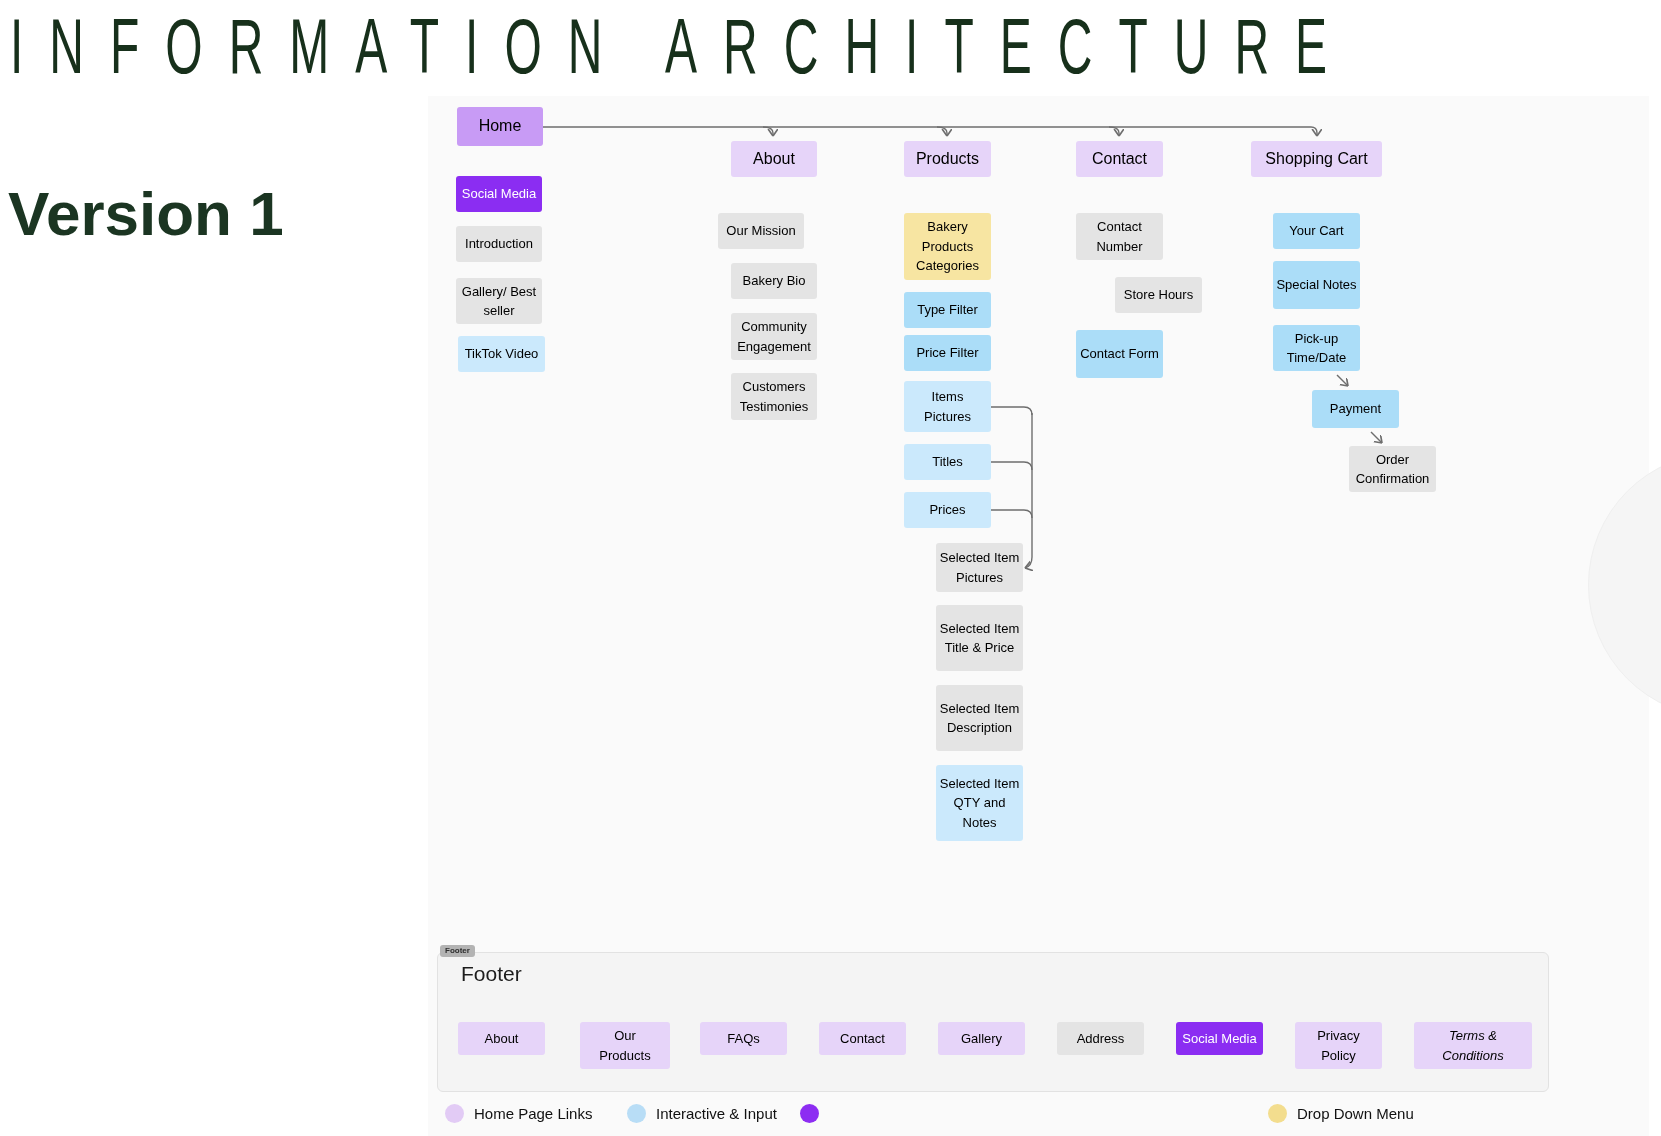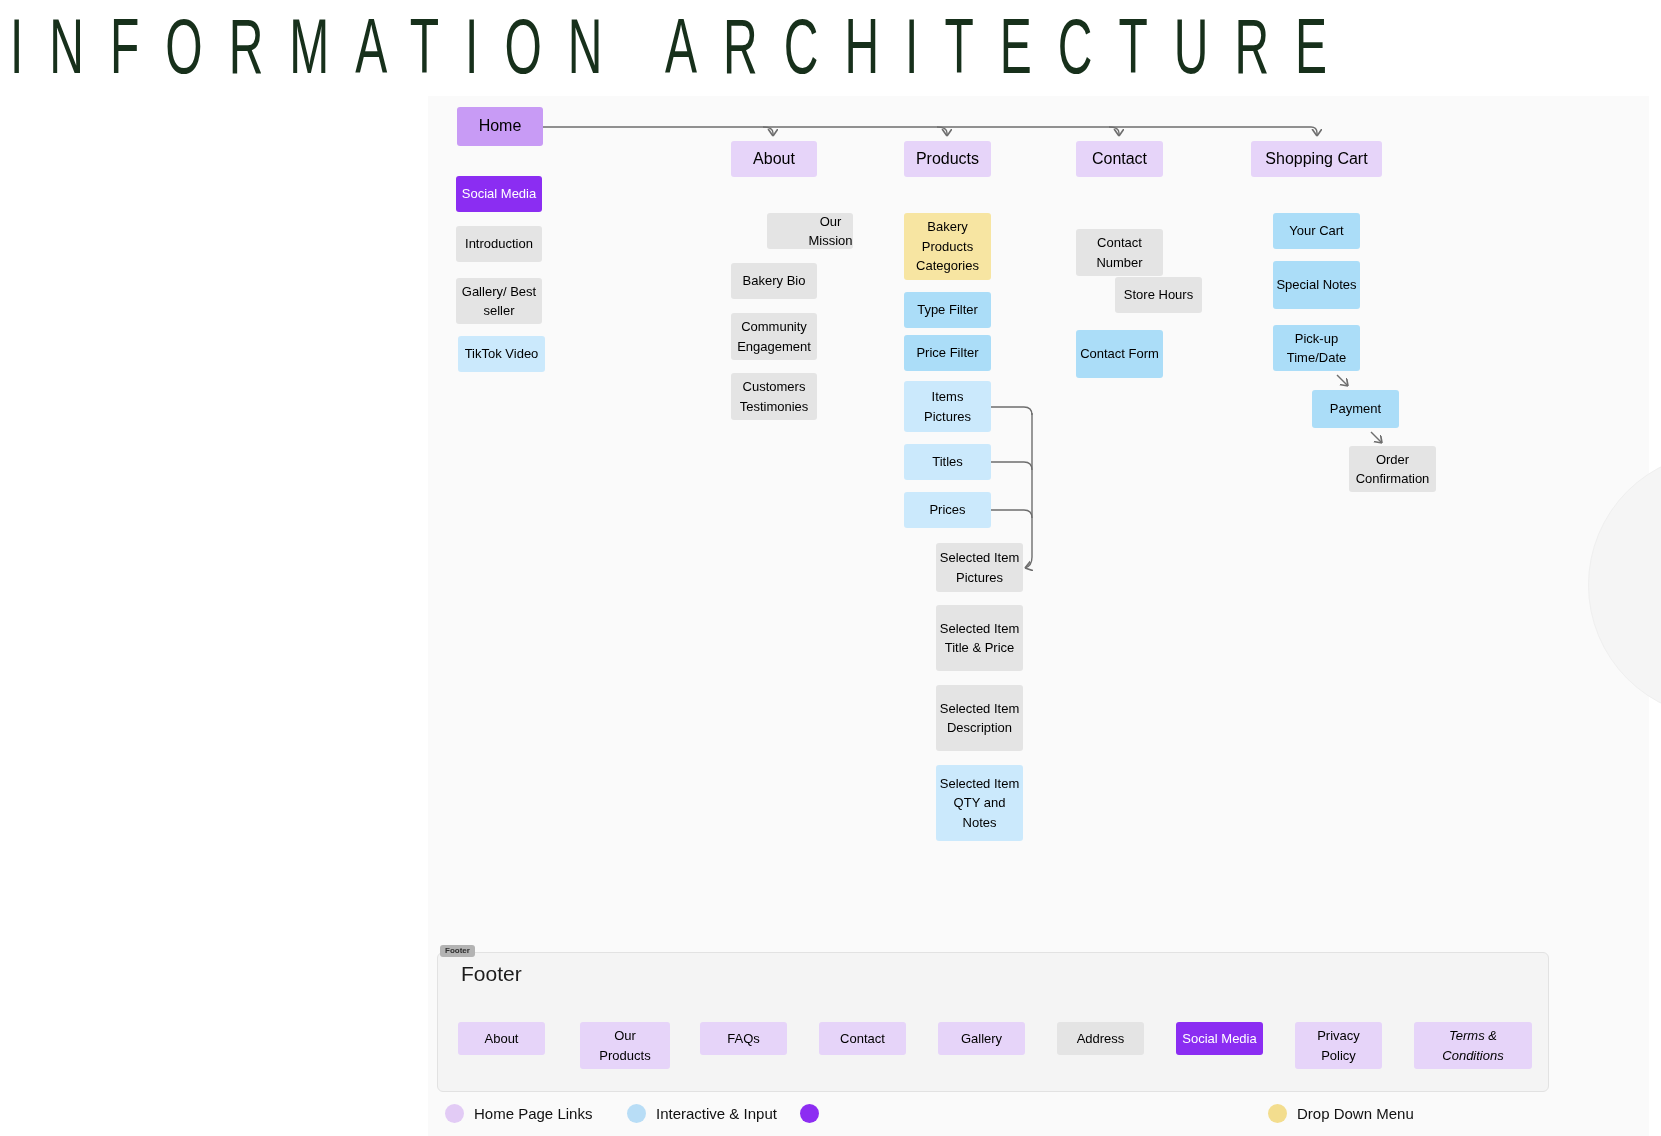--- a/index.html
+++ b/index.html
@@ -61,20 +61,21 @@
   .lg-social{background:#8d2df2;}
   .lg-drop{background:#f3dd8e;}
   .legend-label{position:absolute;font-size:15px;color:#111;white-space:nowrap;line-height:19px;}
 </style>
 </head>
 <body>
 
 <div id="ui-root">
 
   <div class="page-title">INFORMATION ARCHITECTURE</div>
+  <div class="version-label">Version 1</div>
 
   <div class="canvas"></div>
   <div class="side-circle"></div>
 
   <svg class="connectors" width="1661" height="1136">
     <defs>
       <marker id="arrow" orient="auto" markerWidth="9" markerHeight="9" refX="5" refY="3.5">
         <path d="M0,0 L5,3.5 M0,7 L5,3.5" stroke="#6e6e6e" stroke-width="1.2" fill="none"></path>
       </marker>
     </defs>
@@ -100,37 +101,37 @@
   <div class="node c-hp lg" style="left:731px;top:141px;width:86px;height:36px;">About</div>
   <div class="node c-hp lg" style="left:904px;top:141px;width:87px;height:36px;">Products</div>
   <div class="node c-hp lg" style="left:1076px;top:141px;width:87px;height:36px;">Contact</div>
   <div class="node c-hp lg" style="left:1251px;top:141px;width:131px;height:36px;">Shopping Cart</div>
 
   <div class="node c-social" style="left:456px;top:176px;width:86px;height:36px;">Social Media</div>
   <div class="node c-static" style="left:456px;top:226px;width:86px;height:36px;">Introduction</div>
   <div class="node c-static" style="left:456px;top:278px;width:86px;height:46px;">Gallery/ Best seller</div>
   <div class="node c-intl" style="left:458px;top:336px;width:87px;height:36px;">TikTok Video</div>
 
-  <div class="node c-static" style="left:767px;top:213px;width:86px;height:36px;padding-left:44px;">Our Mission</div>
+  <div class="node c-static" style="left:718px;top:213px;width:86px;height:36px;">Our Mission</div>
   <div class="node c-static" style="left:731px;top:263px;width:86px;height:36px;">Bakery Bio</div>
   <div class="node c-static" style="left:731px;top:313px;width:86px;height:47px;">Community Engagement</div>
   <div class="node c-static" style="left:731px;top:373px;width:86px;height:47px;">Customers Testimonies</div>
 
   <div class="node c-drop" style="left:904px;top:213px;width:87px;height:67px;">Bakery Products Categories</div>
   <div class="node c-int" style="left:904px;top:292px;width:87px;height:36px;">Type Filter</div>
   <div class="node c-int" style="left:904px;top:335px;width:87px;height:36px;">Price Filter</div>
   <div class="node c-intl" style="left:904px;top:381px;width:87px;height:51px;">Items Pictures</div>
   <div class="node c-intl" style="left:904px;top:444px;width:87px;height:36px;">Titles</div>
   <div class="node c-intl" style="left:904px;top:492px;width:87px;height:36px;">Prices</div>
   <div class="node c-static" style="left:936px;top:543px;width:87px;height:49px;">Selected Item Pictures</div>
   <div class="node c-static" style="left:936px;top:605px;width:87px;height:66px;">Selected Item Title &amp; Price</div>
   <div class="node c-static" style="left:936px;top:685px;width:87px;height:66px;">Selected Item Description</div>
   <div class="node c-intl" style="left:936px;top:765px;width:87px;height:76px;">Selected Item QTY and Notes</div>
 
-  <div class="node c-static" style="left:1076px;top:229px;width:87px;height:47px;">Contact Number</div>
+  <div class="node c-static" style="left:1076px;top:213px;width:87px;height:47px;">Contact Number</div>
   <div class="node c-static" style="left:1076px;top:277px;width:87px;height:36px;margin-left:39px;">Store Hours</div>
   <div class="node c-int" style="left:1076px;top:330px;width:87px;height:48px;">Contact Form</div>
 
   <div class="node c-int" style="left:1273px;top:213px;width:87px;height:36px;">Your Cart</div>
   <div class="node c-int" style="left:1273px;top:261px;width:87px;height:48px;">Special Notes</div>
   <div class="node c-int" style="left:1273px;top:325px;width:87px;height:46px;">Pick-up Time/Date</div>
   <div class="node c-int" style="left:1312px;top:390px;width:87px;height:38px;">Payment</div>
   <div class="node c-static" style="left:1349px;top:446px;width:87px;height:46px;">Order Confirmation</div>
 
   <div class="footer-panel"></div>

